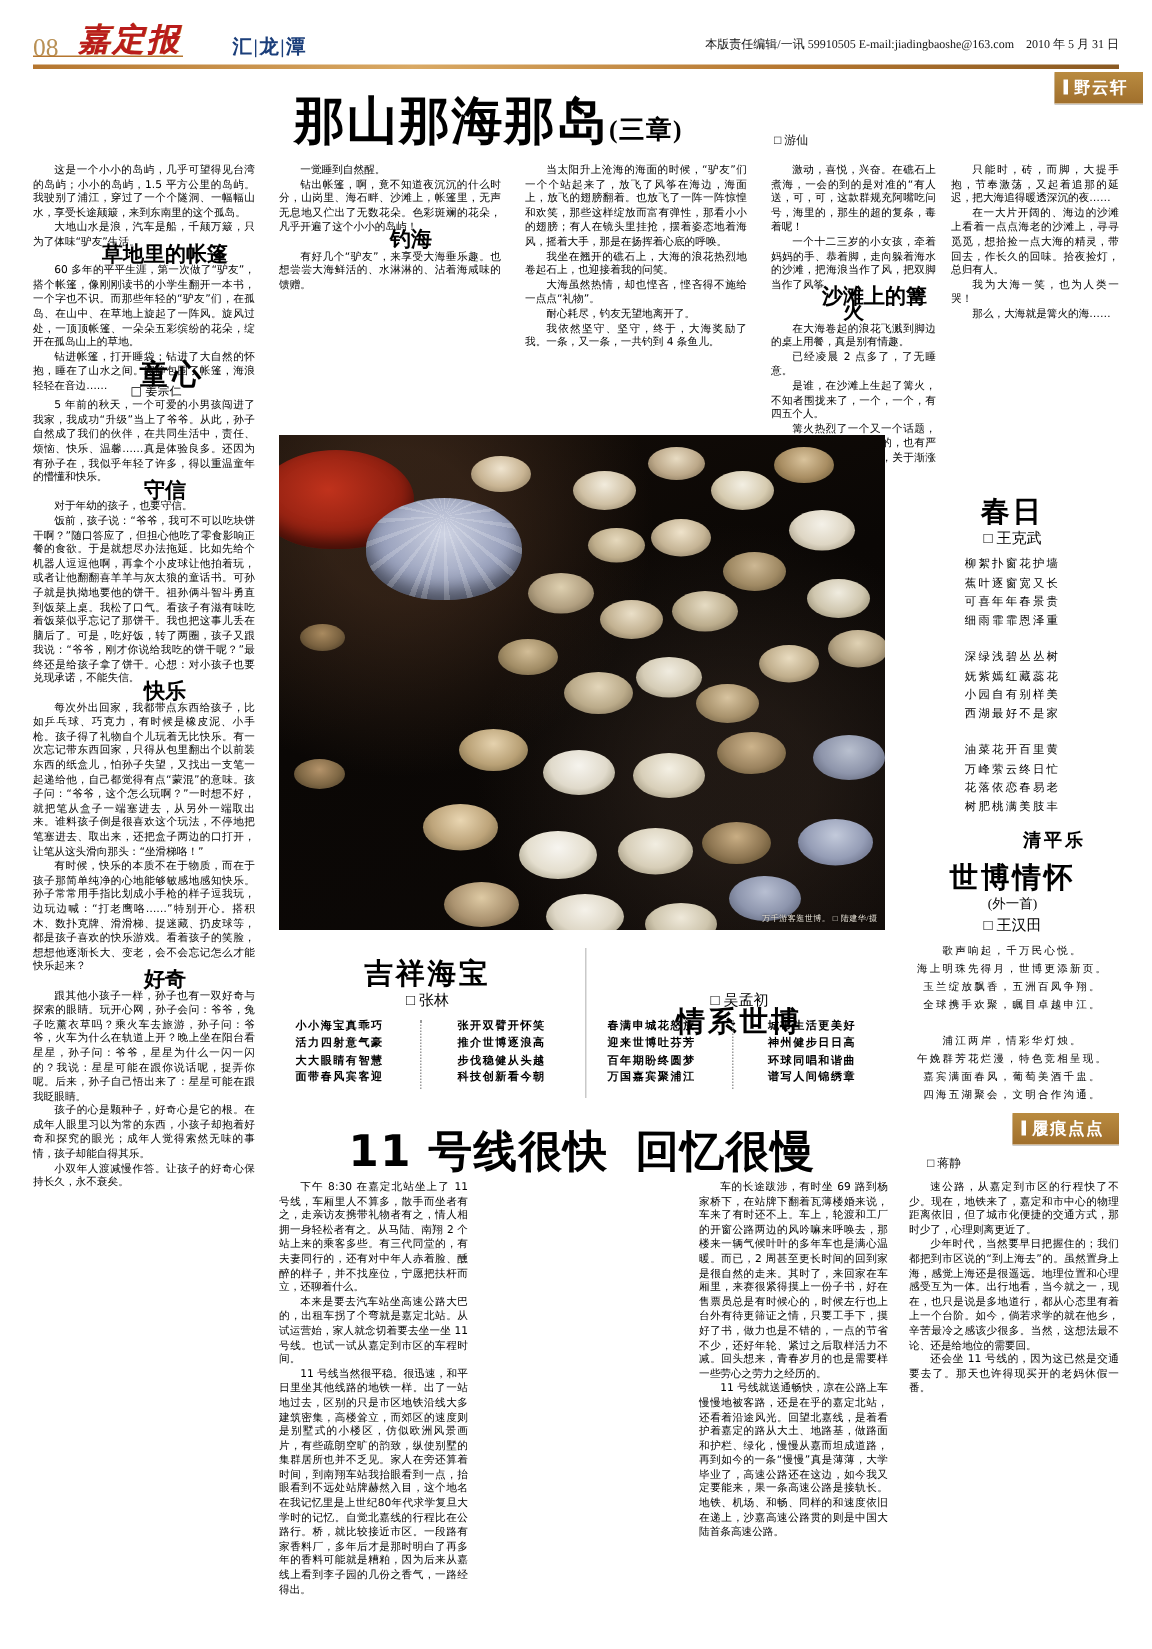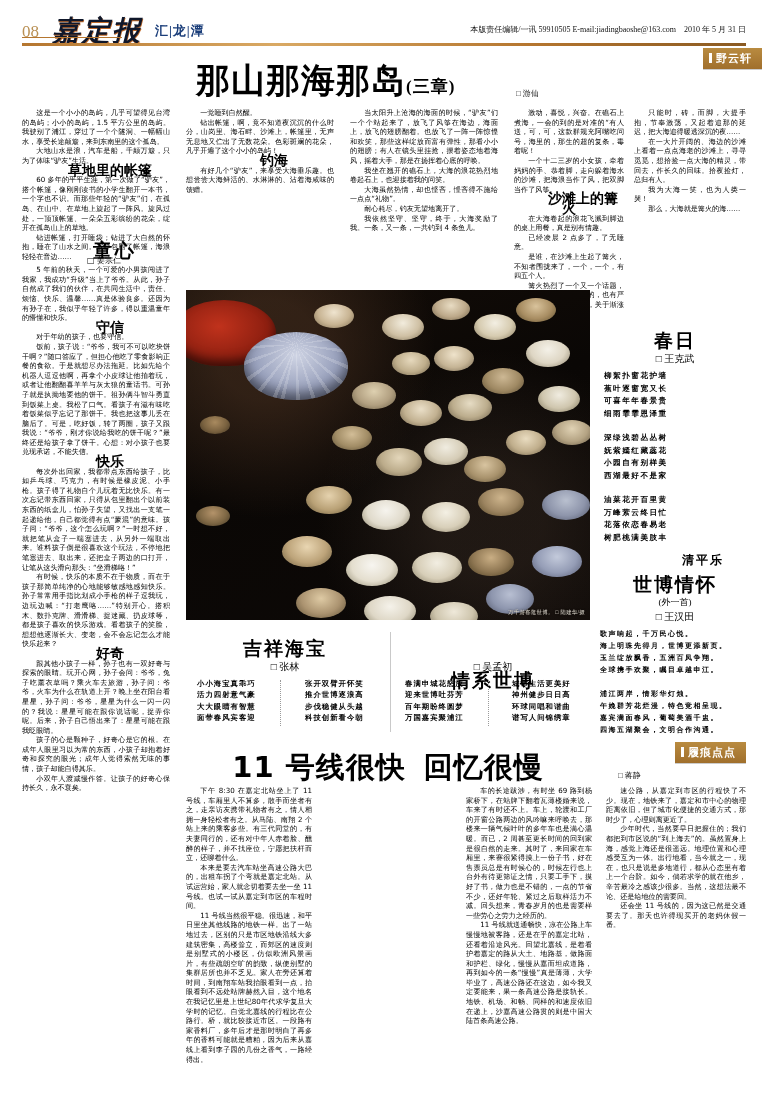--- a/index.html
+++ b/index.html
@@ -2,21 +2,21 @@
 <html><head>
 <meta charset="utf-8">
 <style>
   html,body{margin:0;padding:0;background:#ffffff;}
   body{width:768px;height:1099px;position:relative;font-family:"Liberation Serif","DejaVu Serif",serif;color:#000;}
   .page{position:absolute;inset:0;width:768px;height:1099px;background:#fff;overflow:hidden;}
 
   
   .masthead{position:absolute;left:0;top:0;width:768px;height:52px;}
   .mh-page-no{position:absolute;left:22px;top:22px;font-size:17px;color:#b99054;font-family:"Liberation Serif",serif;letter-spacing:0px;}
-  .mh-logo{position:absolute;left:52px;top:12px;font-size:28px;font-weight:bold;color:#0f172a;font-family:"DejaVu Serif",serif;letter-spacing:2px;
+  .mh-logo{position:absolute;left:52px;top:12px;font-size:21px;font-weight:bold;color:#b91c1c;font-family:"DejaVu Serif",serif;letter-spacing:2px;
            font-style:italic;text-shadow:0.5px 0.5px 0 #c06a2a;}
   .mh-sub{position:absolute;left:155px;top:22px;font-size:13px;font-weight:bold;color:#1b3e7a;letter-spacing:1px;}
   .mh-rule{position:absolute;left:22px;top:43px;width:724px;height:3px;
            background:linear-gradient(90deg,#b5762f 0%,#d9a964 35%,#b5762f 70%,#8a5a22 100%);}
   .mh-rule2{position:absolute;left:22px;top:37px;width:100px;height:1px;background:#b5762f;}
   .mh-info{position:absolute;right:22px;top:24px;font-size:8px;color:#111;white-space:nowrap;}
 
   
   .badge{position:absolute;background:linear-gradient(180deg,#b98b40 0%,#a06f2c 100%);
          color:#fff;font-weight:bold;font-size:11px;padding:3px 10px 3px 6px;letter-spacing:1px;
@@ -64,21 +64,21 @@
             font-family:"DejaVu Serif",serif;font-weight:bold;}
   .dots{position:absolute;width:0;border-left:1px dotted #9a9a9a;}
 
   
   .big-head{position:absolute;left:186px;top:748px;width:404px;text-align:center;
             font-size:29px;font-weight:bold;font-family:"DejaVu Sans",sans-serif;letter-spacing:1px;}
   .big-head .gap{display:inline-block;width:18px;}
 
   
   .vpoem{position:absolute;font-size:7.6px;line-height:12.6px;letter-spacing:1.5px;white-space:nowrap;
-         font-family:"DejaVu Serif",serif;font-weight:bold;}
+         font-family:"DejaVu Serif",serif;font-weight:normal;text-align:center;}
 </style>
 </head>
 <body>
 
 <div class="page">
 
   <div class="masthead">
     <div class="mh-page-no">08</div>
     <div class="mh-logo">嘉定报</div>
     <div class="mh-sub">汇|龙|潭</div>

